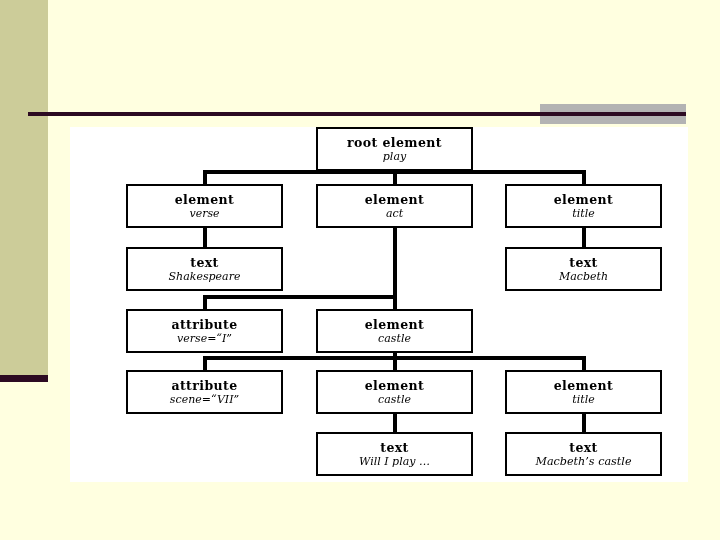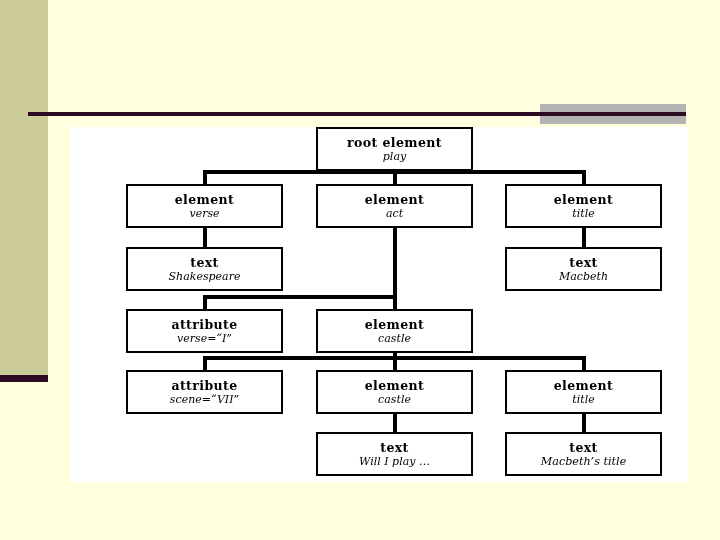--- a/index.html
+++ b/index.html
@@ -171,21 +171,21 @@
         <div class="node" style="left: 407px; top: 243px; width: 157px; height: 44px;">
           <span class="kind">element</span>
           <span class="val">title</span>
         </div>
         <div class="node" style="left: 218px; top: 305px; width: 157px; height: 44px;">
           <span class="kind">text</span>
           <span class="val">Will I play …</span>
         </div>
         <div class="node tight tighter" style="left: 407px; top: 305px; width: 157px; height: 44px;">
           <span class="kind">text</span>
-          <span class="val">Macbeth’s title</span>
+          <span class="val">Macbeth’s castle</span>
         </div>
         <div class="conn v" style="left: 294.5px; top: 44px; height: 3px;"></div>
         <div class="conn h" style="left: 104.5px; top: 43px; width: 383px;"></div>
         <div class="conn v" style="left: 104.5px; top: 43px; height: 14px;"></div>
         <div class="conn v" style="left: 294.5px; top: 43px; height: 14px;"></div>
         <div class="conn v" style="left: 483.5px; top: 43px; height: 14px;"></div>
         <div class="conn v" style="left: 104.5px; top: 101px; height: 9px;"></div>
         <div class="conn v" style="left: 104.5px; top: 101px; height: 19px;"></div>
         <div class="conn v" style="left: 483.5px; top: 101px; height: 9px;"></div>
         <div class="conn v" style="left: 483.5px; top: 101px; height: 19px;"></div>

